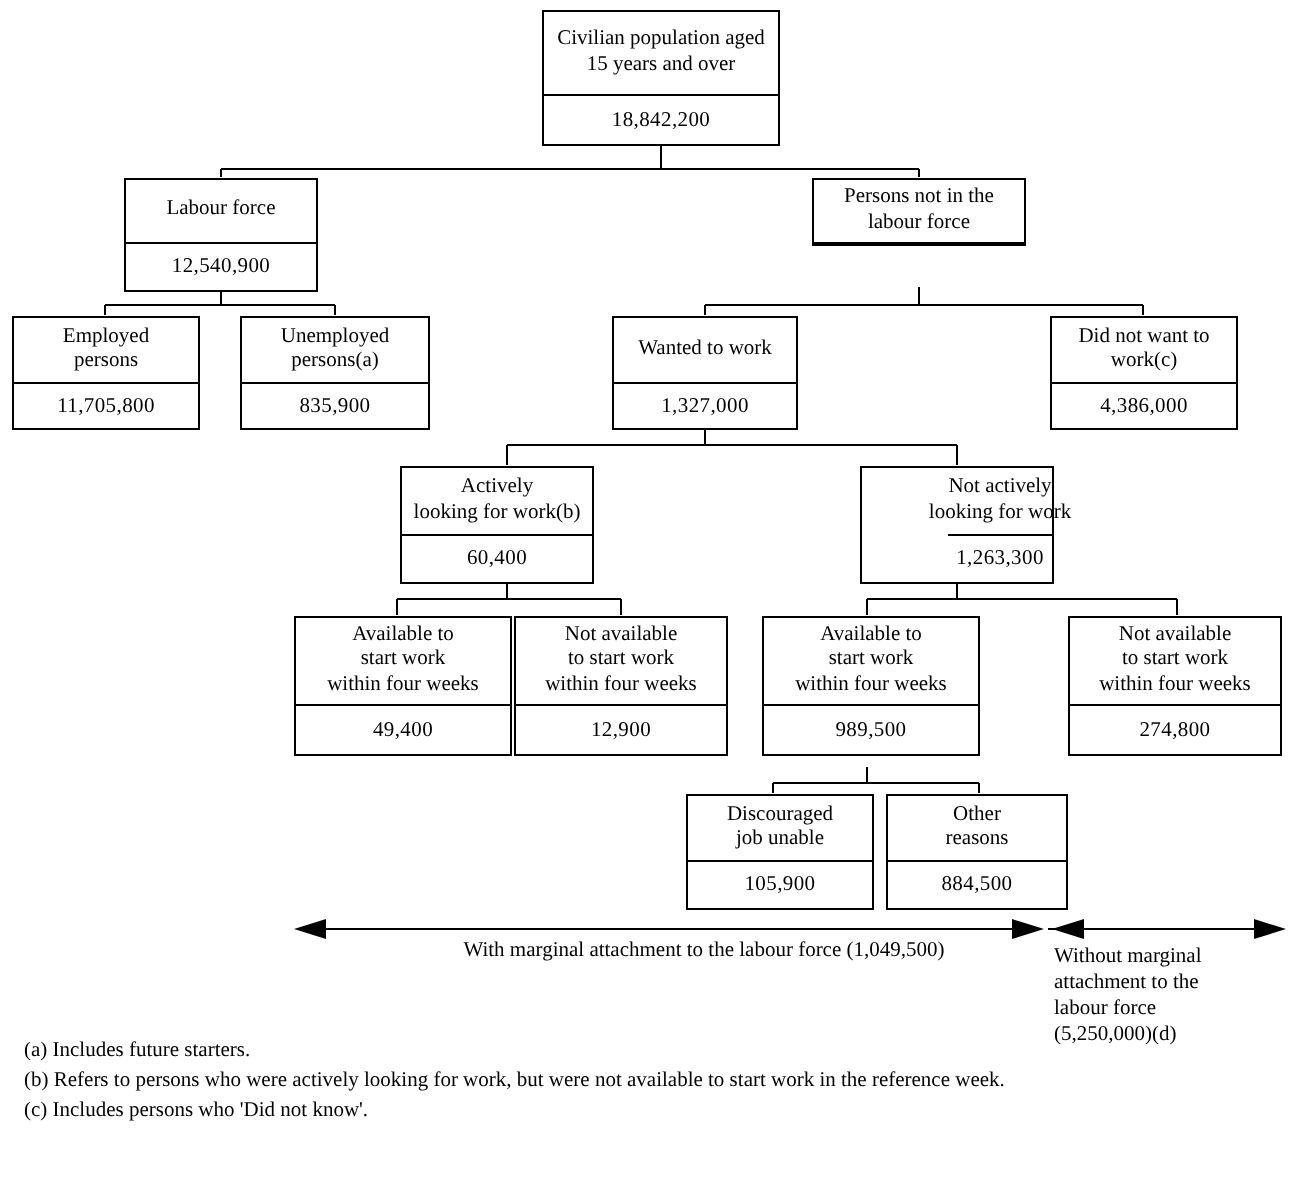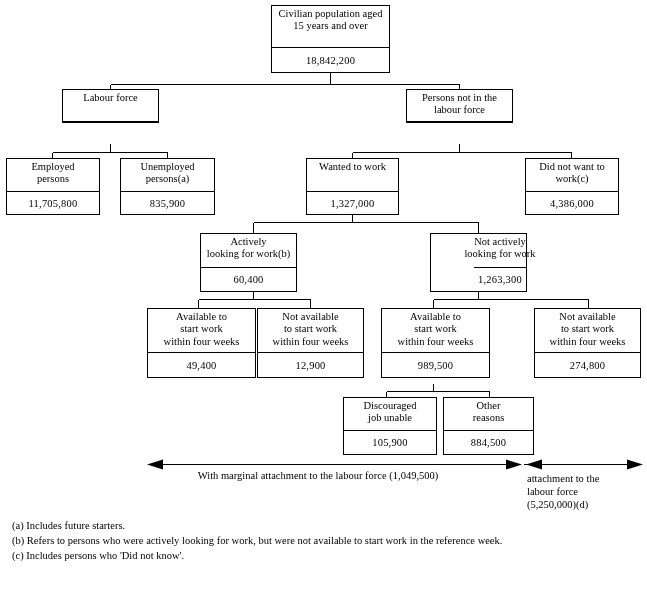--- a/index.html
+++ b/index.html
@@ -32,21 +32,21 @@
     position: absolute;
     border: 1px solid #000000;
     background: #ffffff;
     box-sizing: border-box;
     z-index: 2;
   }
   .node .label {
     display: flex;
     flex-direction: column;
     align-items: center;
-    justify-content: flex-start;
+    justify-content: center;
     text-align: center;
     border-bottom: 1px solid #000000;
     box-sizing: border-box;
     line-height: 1.18;
     padding: 2px 2px;
     font-size: 10.5px;
   }
   .node .value {
     display: flex;
     align-items: center;
@@ -129,20 +129,21 @@
       <span>Civilian population aged</span>
       <span>15 years and over</span>
     </div>
     <div class="value">18,842,200</div>
   </div>
 
   <div class="node r1" style="left:62px; top:89px; width:97px;">
     <div class="label">
       <span>Labour force</span>
     </div>
+    <div class="value">12,540,900</div>
   </div>
 
   <div class="node r1" style="left:406px; top:89px; width:107px;">
     <div class="label">
       <span>Persons not in the</span>
       <span>labour force</span>
     </div>
   </div>
 
   <div class="node r2" style="left:6px; top:158px; width:94px;">
@@ -237,25 +238,26 @@
   </div>
 
   <div class="node r5" style="left:443px; top:397px; width:91px;">
     <div class="label">
       <span>Other</span>
       <span>reasons</span>
     </div>
     <div class="value">884,500</div>
   </div>
 
-  <div class="brace-label" style="left:148px; top:469px; width:340px;font-family:Liberation Serif, serif;">
+  <div class="brace-label" style="left:182px; top:469px; width:340px;font-family:Liberation Serif, serif;">
     <span>With marginal attachment to the labour force (1,049,500)</span>
   </div>
 
   <div class="brace-label" style="left:527px; top:472px; width:118px; text-align:left;">
+    <div>Without marginal</div>
     <div>attachment to the</div>
     <div>labour force</div>
     <div>(5,250,000)(d)</div>
   </div>
 
   <div class="footnotes">
     <div>(a) Includes future starters.</div>
     <div>(b) Refers to persons who were actively looking for work, but were not available to start work in the reference week.</div>
     <div>(c) Includes persons who 'Did not know'.</div>
   </div>

